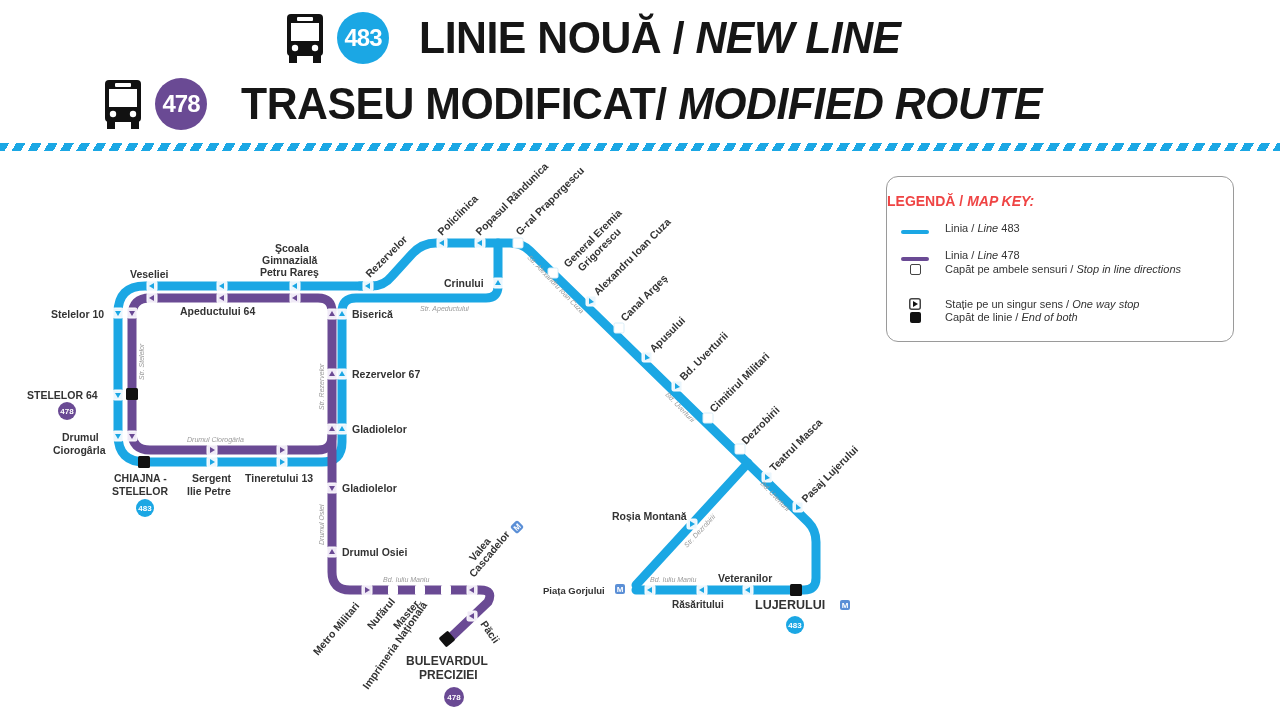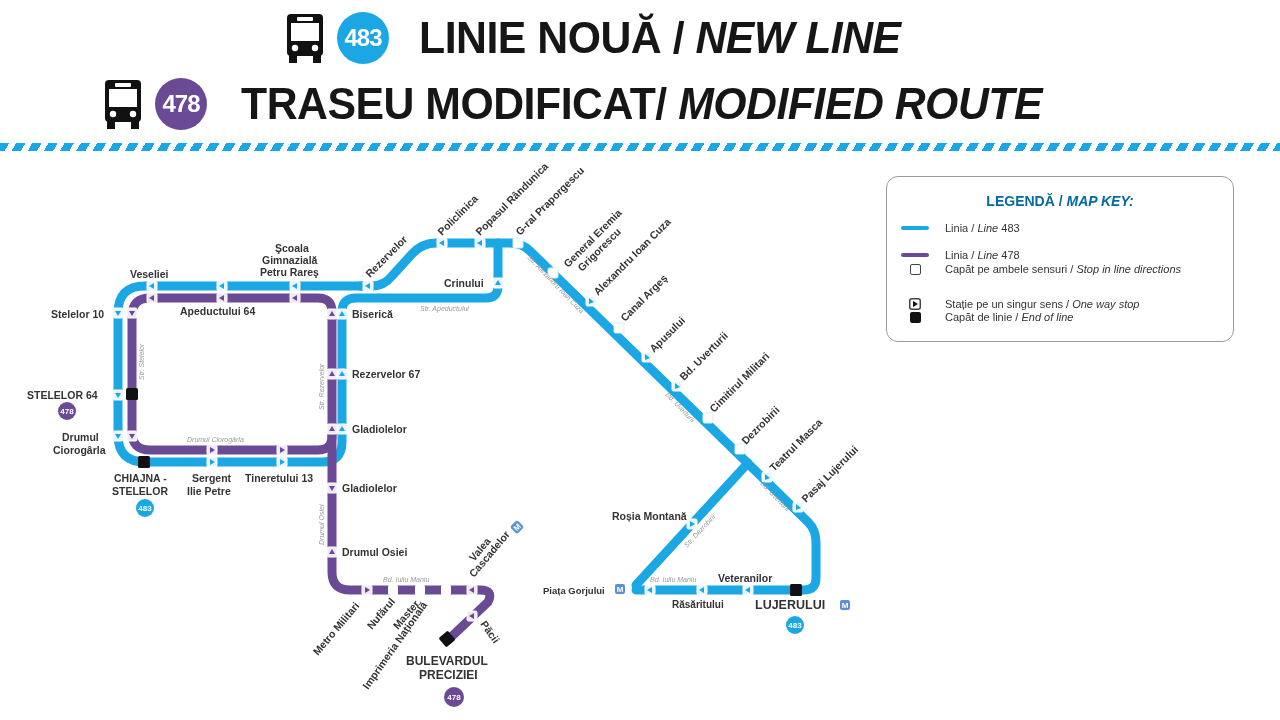--- a/index.html
+++ b/index.html
@@ -10,23 +10,23 @@
   .bus { width:40px; height:52px; margin-right:12px; }
   .badge { border-radius:50%; color:#fff; font-weight:bold; display:flex; align-items:center; justify-content:center; }
   .badge-big { width:52px; height:52px; font-size:24px; letter-spacing:-1px; }
   .title { font-weight:bold; font-size:45px; color:#161616; margin-left:30px; letter-spacing:-0.5px; white-space:nowrap; transform:scaleX(0.95); transform-origin:left center; }
   .title i { font-style:italic; }
   .hdr-row2 .title { margin-left:34px; }
   .divider { position:absolute; left:0; top:143px; width:1280px; height:8px;
     background: repeating-linear-gradient(120deg, #1ba7e4 0 8px, transparent 8px 14px); }
   #map { position:absolute; left:0; top:0; }
   .legend { position:absolute; left:886px; top:176px; width:348px; height:166px; border:1.5px solid #9a9a9a; border-radius:12px; background:#fff; box-sizing:border-box; }
-  .legend-title { text-align:center; font-weight:bold; font-size:14px; margin-top:16px; color:#0369a1; }
+  .legend-title { text-align:left; font-weight:bold; font-size:14px; margin-top:16px; color:#ef4444; }
   .legend-title i { font-style:italic; }
-  .legend-row { position:absolute; left:0; display:flex; align-items:center; font-size:11px; color:#333; }
+  .legend-row { position:absolute; left:0; display:flex; align-items:flex-end; font-size:11px; color:#333; }
   .legend-row .sym { width:40px; display:flex; justify-content:center; margin-left:8px; margin-right:10px; }
   .legend-row i { font-style:italic; }
 </style>
 </head>
 <body>
 
 <div class="hdr-row hdr-row1">
   <svg class="bus" viewBox="0 0 40 52">
     <rect x="2" y="2" width="36" height="42" rx="4" fill="#111"></rect>
     <rect x="12" y="5" width="16" height="4" rx="1" fill="#fff"></rect>
@@ -405,15 +405,15 @@
           <rect x="0.75" y="0.75" width="10.5" height="10.5" rx="2" fill="#fff" stroke="#444" stroke-width="1.5"></rect>
           <path d="M4 3 L9 6 L4 9 Z" fill="#111"></path>
         </svg>
     </span>
     <span><span>Stație pe un singur sens / </span><i>One way stop</i></span>
   </div>
   <div class="legend-row" style="top:134px">
     <span class="sym">
         <span style="display:block;width:11px;height:11px;background:#111;border-radius:2px"></span>
       </span>
-    <span><span>Capăt de linie / </span><i>End of line</i></span>
+    <span><span>Capăt de linie / </span><i>End of both</i></span>
   </div>
 </div>
 
 </body></html>

